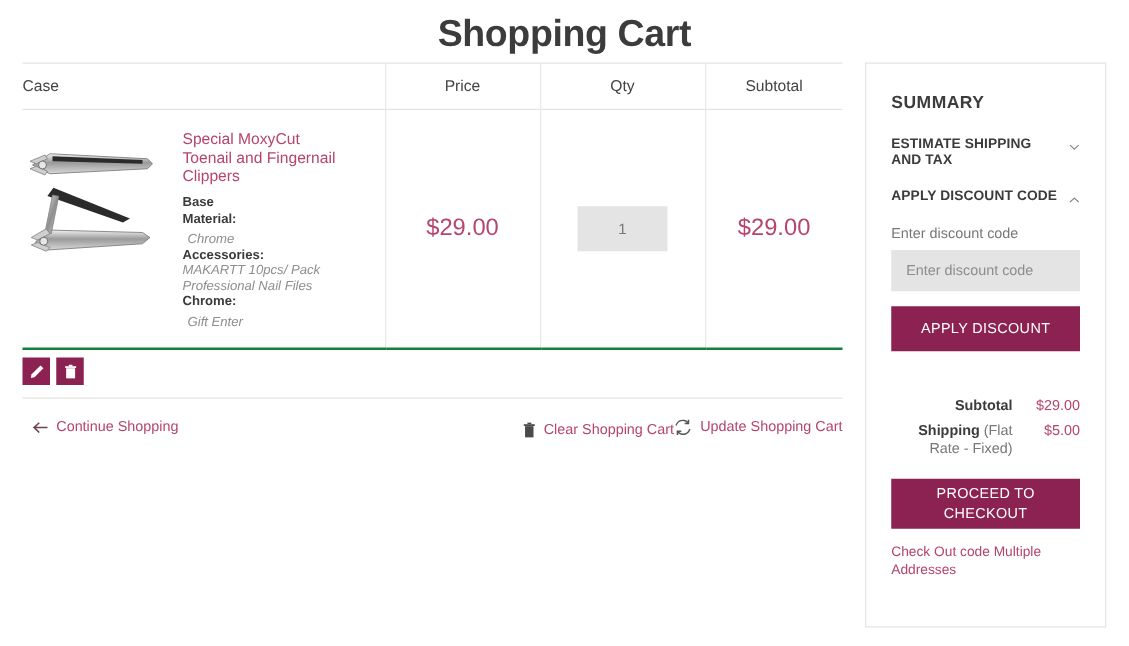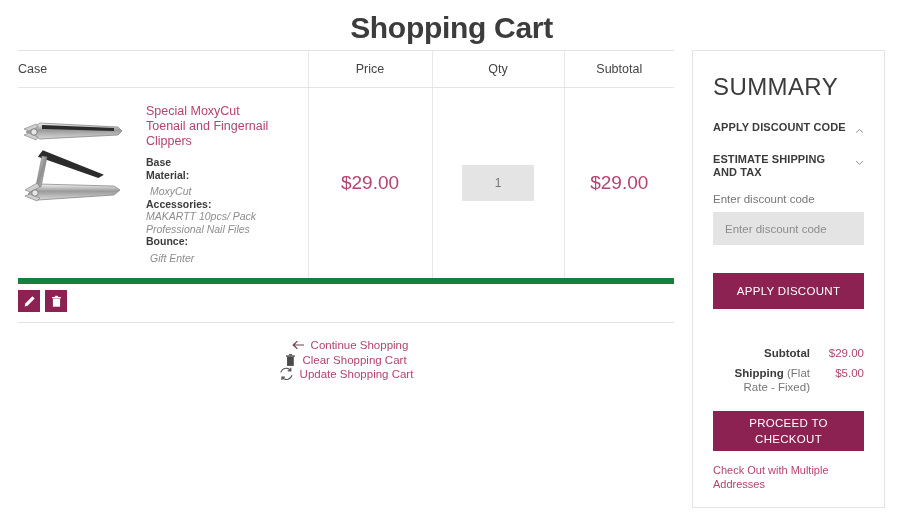--- a/index.html
+++ b/index.html
@@ -68,21 +68,21 @@
     text-align: left;
     padding-left: 0;
     border-left: none;
   }
   .col-item   { width: 290px; }
   .col-price  { width: 124px; }
   .col-qty    { width: 132px; }
   .col-sub    { width: 110px; }
 
   table.cart tbody td {
-    border-bottom: 6px solid #15803d;
+    border-bottom: 2px solid #15803d;
     border-left: 1px solid #e8e8e8;
     vertical-align: middle;
     padding: 10px 6px;
     text-align: center;
   }
   table.cart tbody td.item-cell {
     border-left: none;
     text-align: left;
     padding: 14px 10px 14px 0;
     vertical-align: top;
@@ -178,44 +178,43 @@
     cursor: pointer;
   }
   .icon-btn svg { display: block; }
 
   
   .cart-footer {
     display: flex;
     align-items: center;
     padding: 16px 0 0 0;
     font-size: 11.5px;
-    flex-direction: column;
   }
   .foot-link {
     color: #b5446e;
     text-decoration: none;
     display: inline-flex;
     align-items: center;
     gap: 6px;
     cursor: pointer;
   }
   .foot-left   { flex: 0 0 auto; margin-left: 7px; }
-  .foot-mid    { flex: 1 1 auto; display: flex; justify-content: flex-start; }
+  .foot-mid    { flex: 1 1 auto; display: flex; justify-content: flex-end; }
   .foot-right  { flex: 0 0 auto; }
   .foot-ico { display: inline-flex; align-items: center; }
 
   
   .summary {
     border: 1px solid #e4e4e4;
     padding: 22px 20px 16px 20px;
     min-height: 452px;
   }
   .summary-title {
-    font-size: 24px;
-    font-weight: normal;
+    font-size: 14px;
+    font-weight: bold;
     color: #3c3c3c;
     letter-spacing: 0.4px;
     margin: 0 0 18px 0;
   }
   .accordion-head {
     display: flex;
     align-items: flex-start;
     justify-content: space-between;
     gap: 6px;
     font-size: 11px;
@@ -247,21 +246,21 @@
   .disc-input::placeholder { color: #8c8c8c; }
 
   .btn-primary {
     width: 100%;
     background: #8b2252;
     color: #ffffff;
     border: none;
     font-size: 11.5px;
     letter-spacing: 0.3px;
     padding: 12px 16px;
-    margin-top: 28px;
+    margin-top: 12px;
     cursor: pointer;
     font-family: "Liberation Sans", sans-serif;
     text-align: center;
   }
   .btn-checkout {
     padding: 4px 6px;
     line-height: 16px;
     margin-top: 14px;
   }
 
@@ -358,28 +357,28 @@
                     <circle cx="13" cy="41" r="3.2" fill="#e6e6e6" stroke="#6f6f6f" stroke-width="0.8"></circle>
                   </g>
                 </svg>
               </div>
 
               <div class="product-info">
                 <a class="product-name" href="#">Special MoxyCut Toenail and Fingernail Clippers</a>
                 <div class="attr-list">
                   <div class="attr-row">
                     <span class="attr-label">Base Material:</span>
-                    <span class="attr-value">MoxyCut</span>
+                    <span class="attr-value">Chrome</span>
                   </div>
                   <div>
                     <div class="attr-block-label">Accessories:</div>
                     <div class="attr-block-value">MAKARTT 10pcs/ Pack Professional Nail Files</div>
                   </div>
                   <div class="attr-row">
-                    <span class="attr-label">Bounce:</span>
+                    <span class="attr-label">Chrome:</span>
                     <span class="attr-value">Gift Enter</span>
                   </div>
                 </div>
               </div>
 
             </div>
           </td>
 
           <td>
             <span class="price-text">$29.00</span>
@@ -450,33 +449,33 @@
     </div>
 
   </div>
 
   <div class="summary-col">
     <div class="summary">
 
       <div class="summary-title">SUMMARY</div>
 
       <div class="accordion-head">
+        <span>ESTIMATE SHIPPING AND TAX</span>
+        <span class="chev">
+          <svg width="9" height="6" viewBox="0 0 10 7">
+            <path d="M1 1.3 L5 5 L9 1.3" fill="none" stroke="#888" stroke-width="1.1"></path>
+          </svg>
+        </span>
+      </div>
+
+      <div class="accordion-head">
         <span>APPLY DISCOUNT CODE</span>
         <span class="chev">
           <svg width="9" height="6" viewBox="0 0 10 7">
             <path d="M1 5.4 L5 1.7 L9 5.4" fill="none" stroke="#888" stroke-width="1.1"></path>
-          </svg>
-        </span>
-      </div>
-
-      <div class="accordion-head">
-        <span>ESTIMATE SHIPPING AND TAX</span>
-        <span class="chev">
-          <svg width="9" height="6" viewBox="0 0 10 7">
-            <path d="M1 1.3 L5 5 L9 1.3" fill="none" stroke="#888" stroke-width="1.1"></path>
           </svg>
         </span>
       </div>
 
       <div class="disc-label">Enter discount code</div>
       <input class="disc-input" type="text" placeholder="Enter discount code" style="">
 
       <button class="btn-primary">APPLY DISCOUNT</button>
 
       <table class="totals">
@@ -487,18 +486,18 @@
           </tr>
           <tr>
             <td class="tot-label"><span>Shipping</span><span class="sub-note"> (Flat Rate - Fixed)</span></td>
             <td class="tot-value">$5.00</td>
           </tr>
         </tbody>
       </table>
 
       <button class="btn-primary btn-checkout">PROCEED TO CHECKOUT</button>
 
-      <a class="multi-addr" href="#">Check Out with Multiple Addresses</a>
+      <a class="multi-addr" href="#">Check Out code Multiple Addresses</a>
 
     </div>
   </div>
 
 </div>
 
 </body></html>

